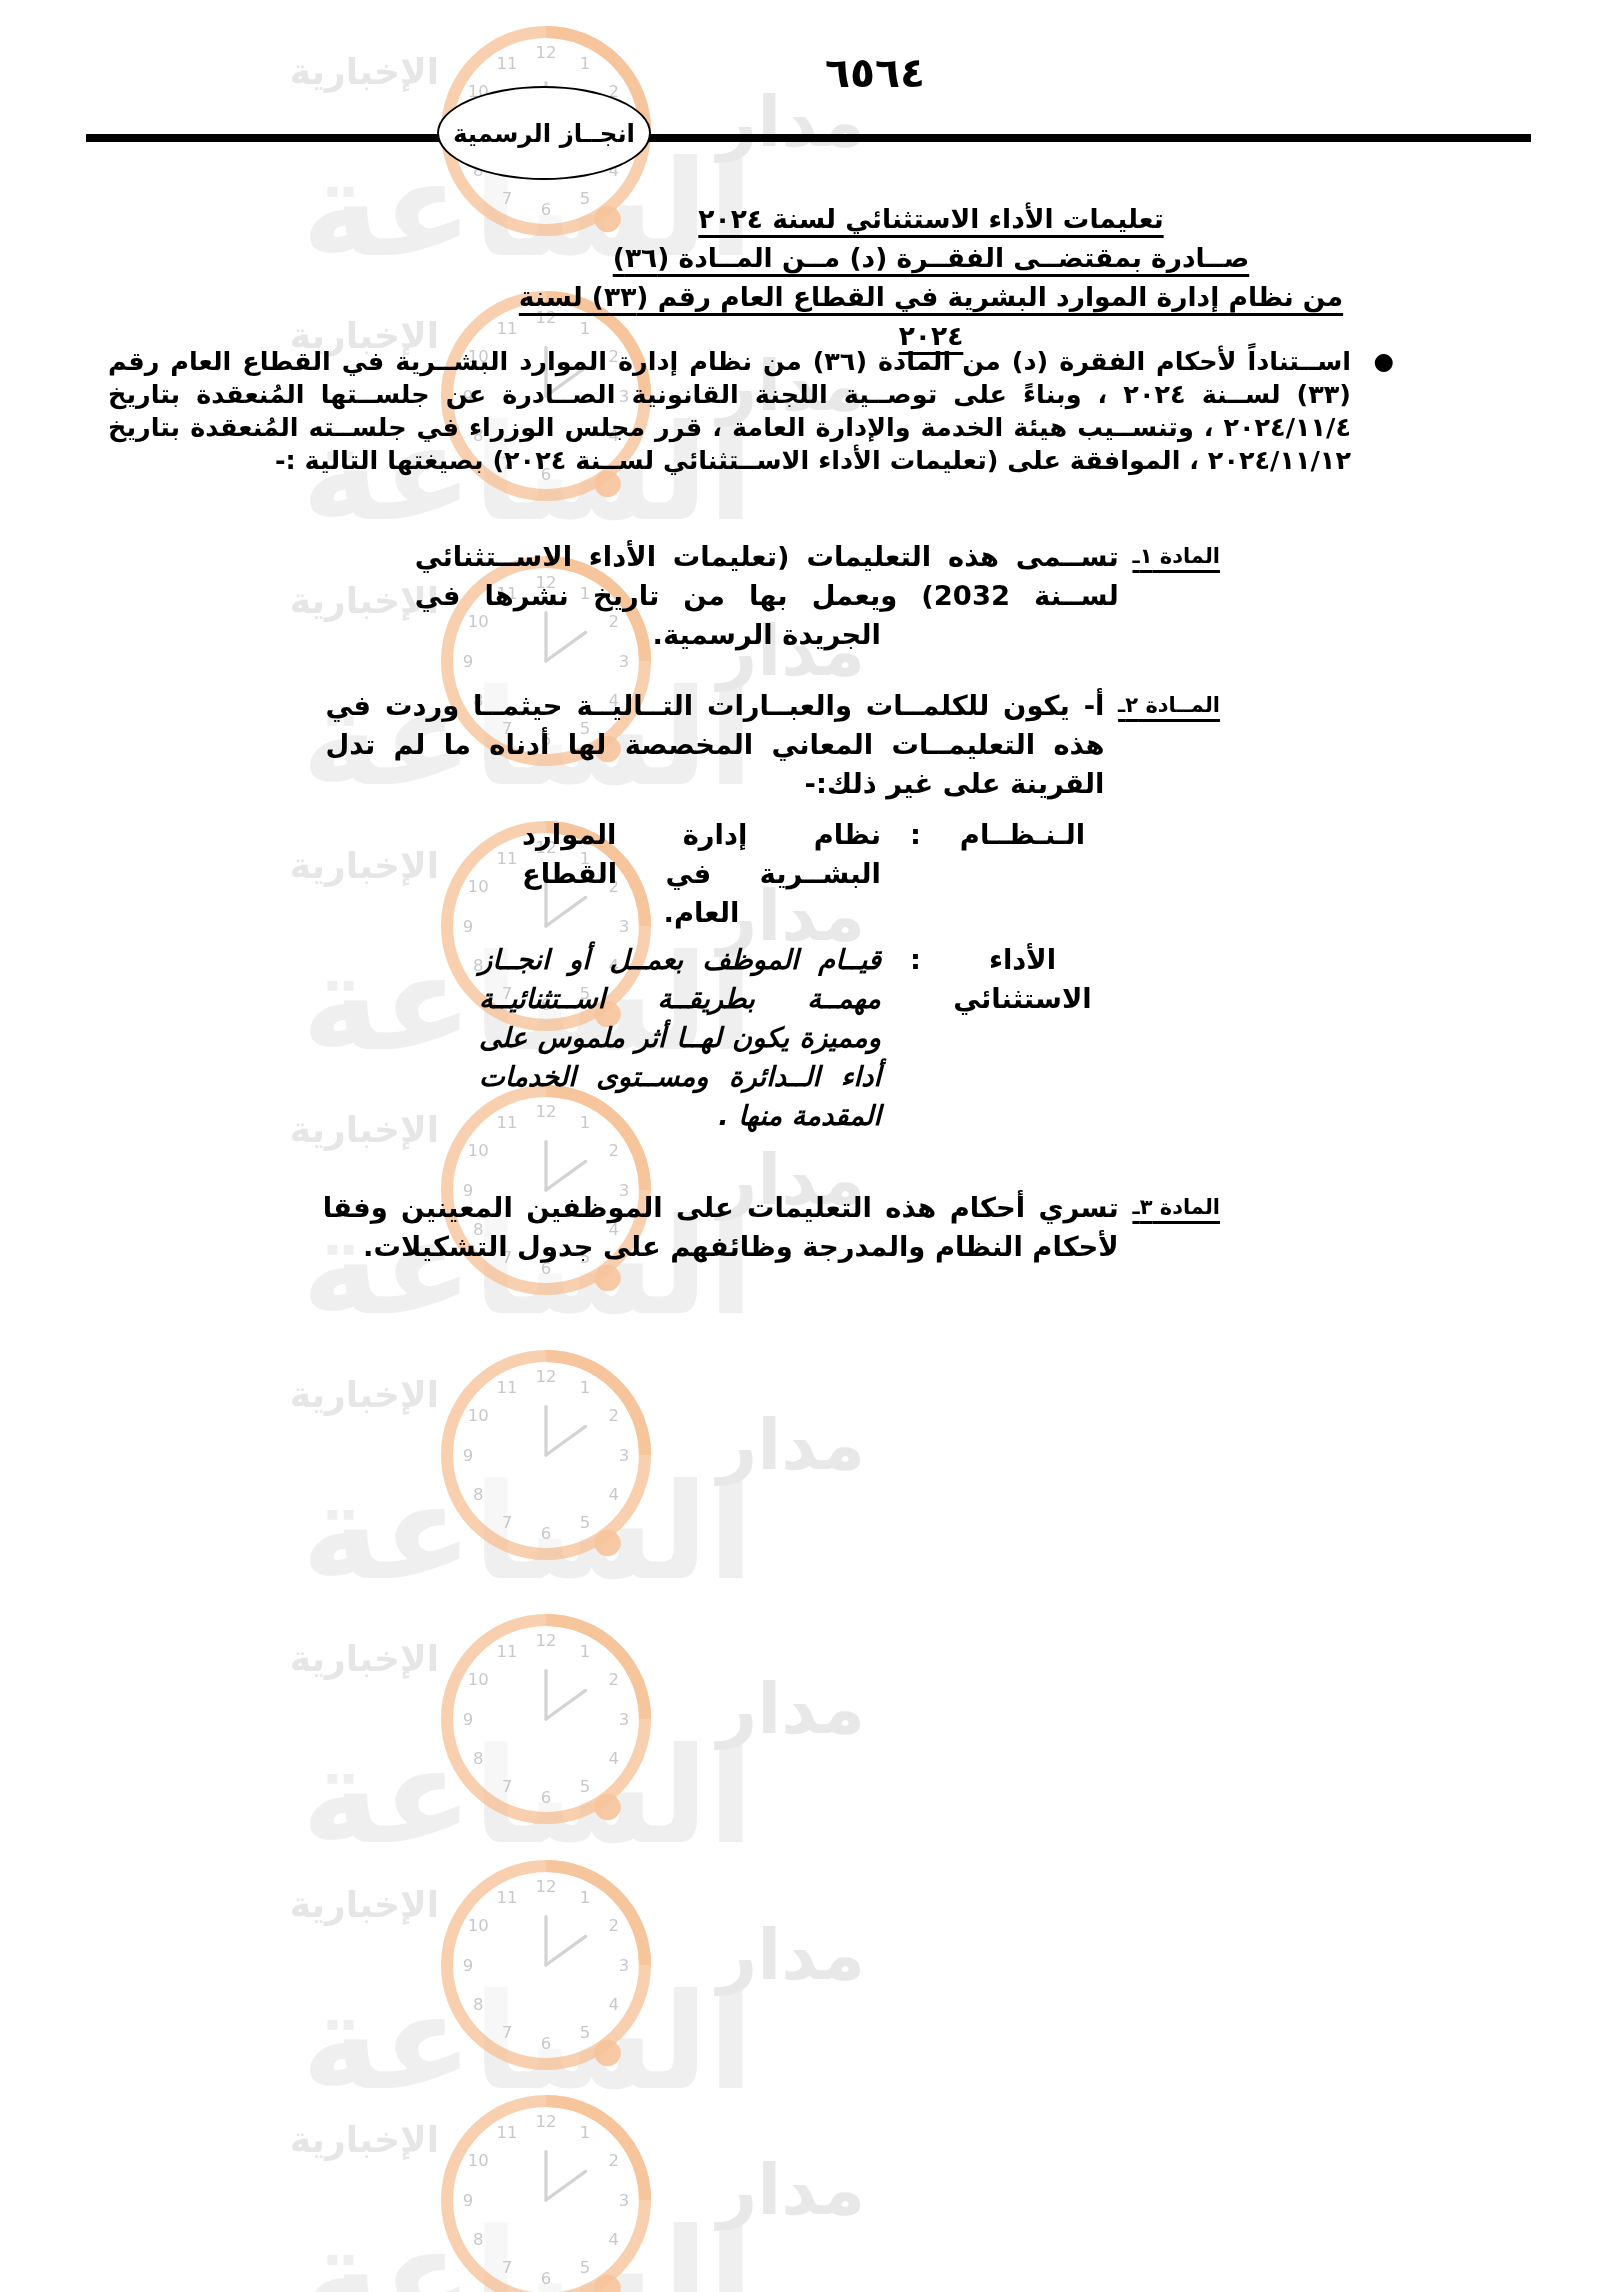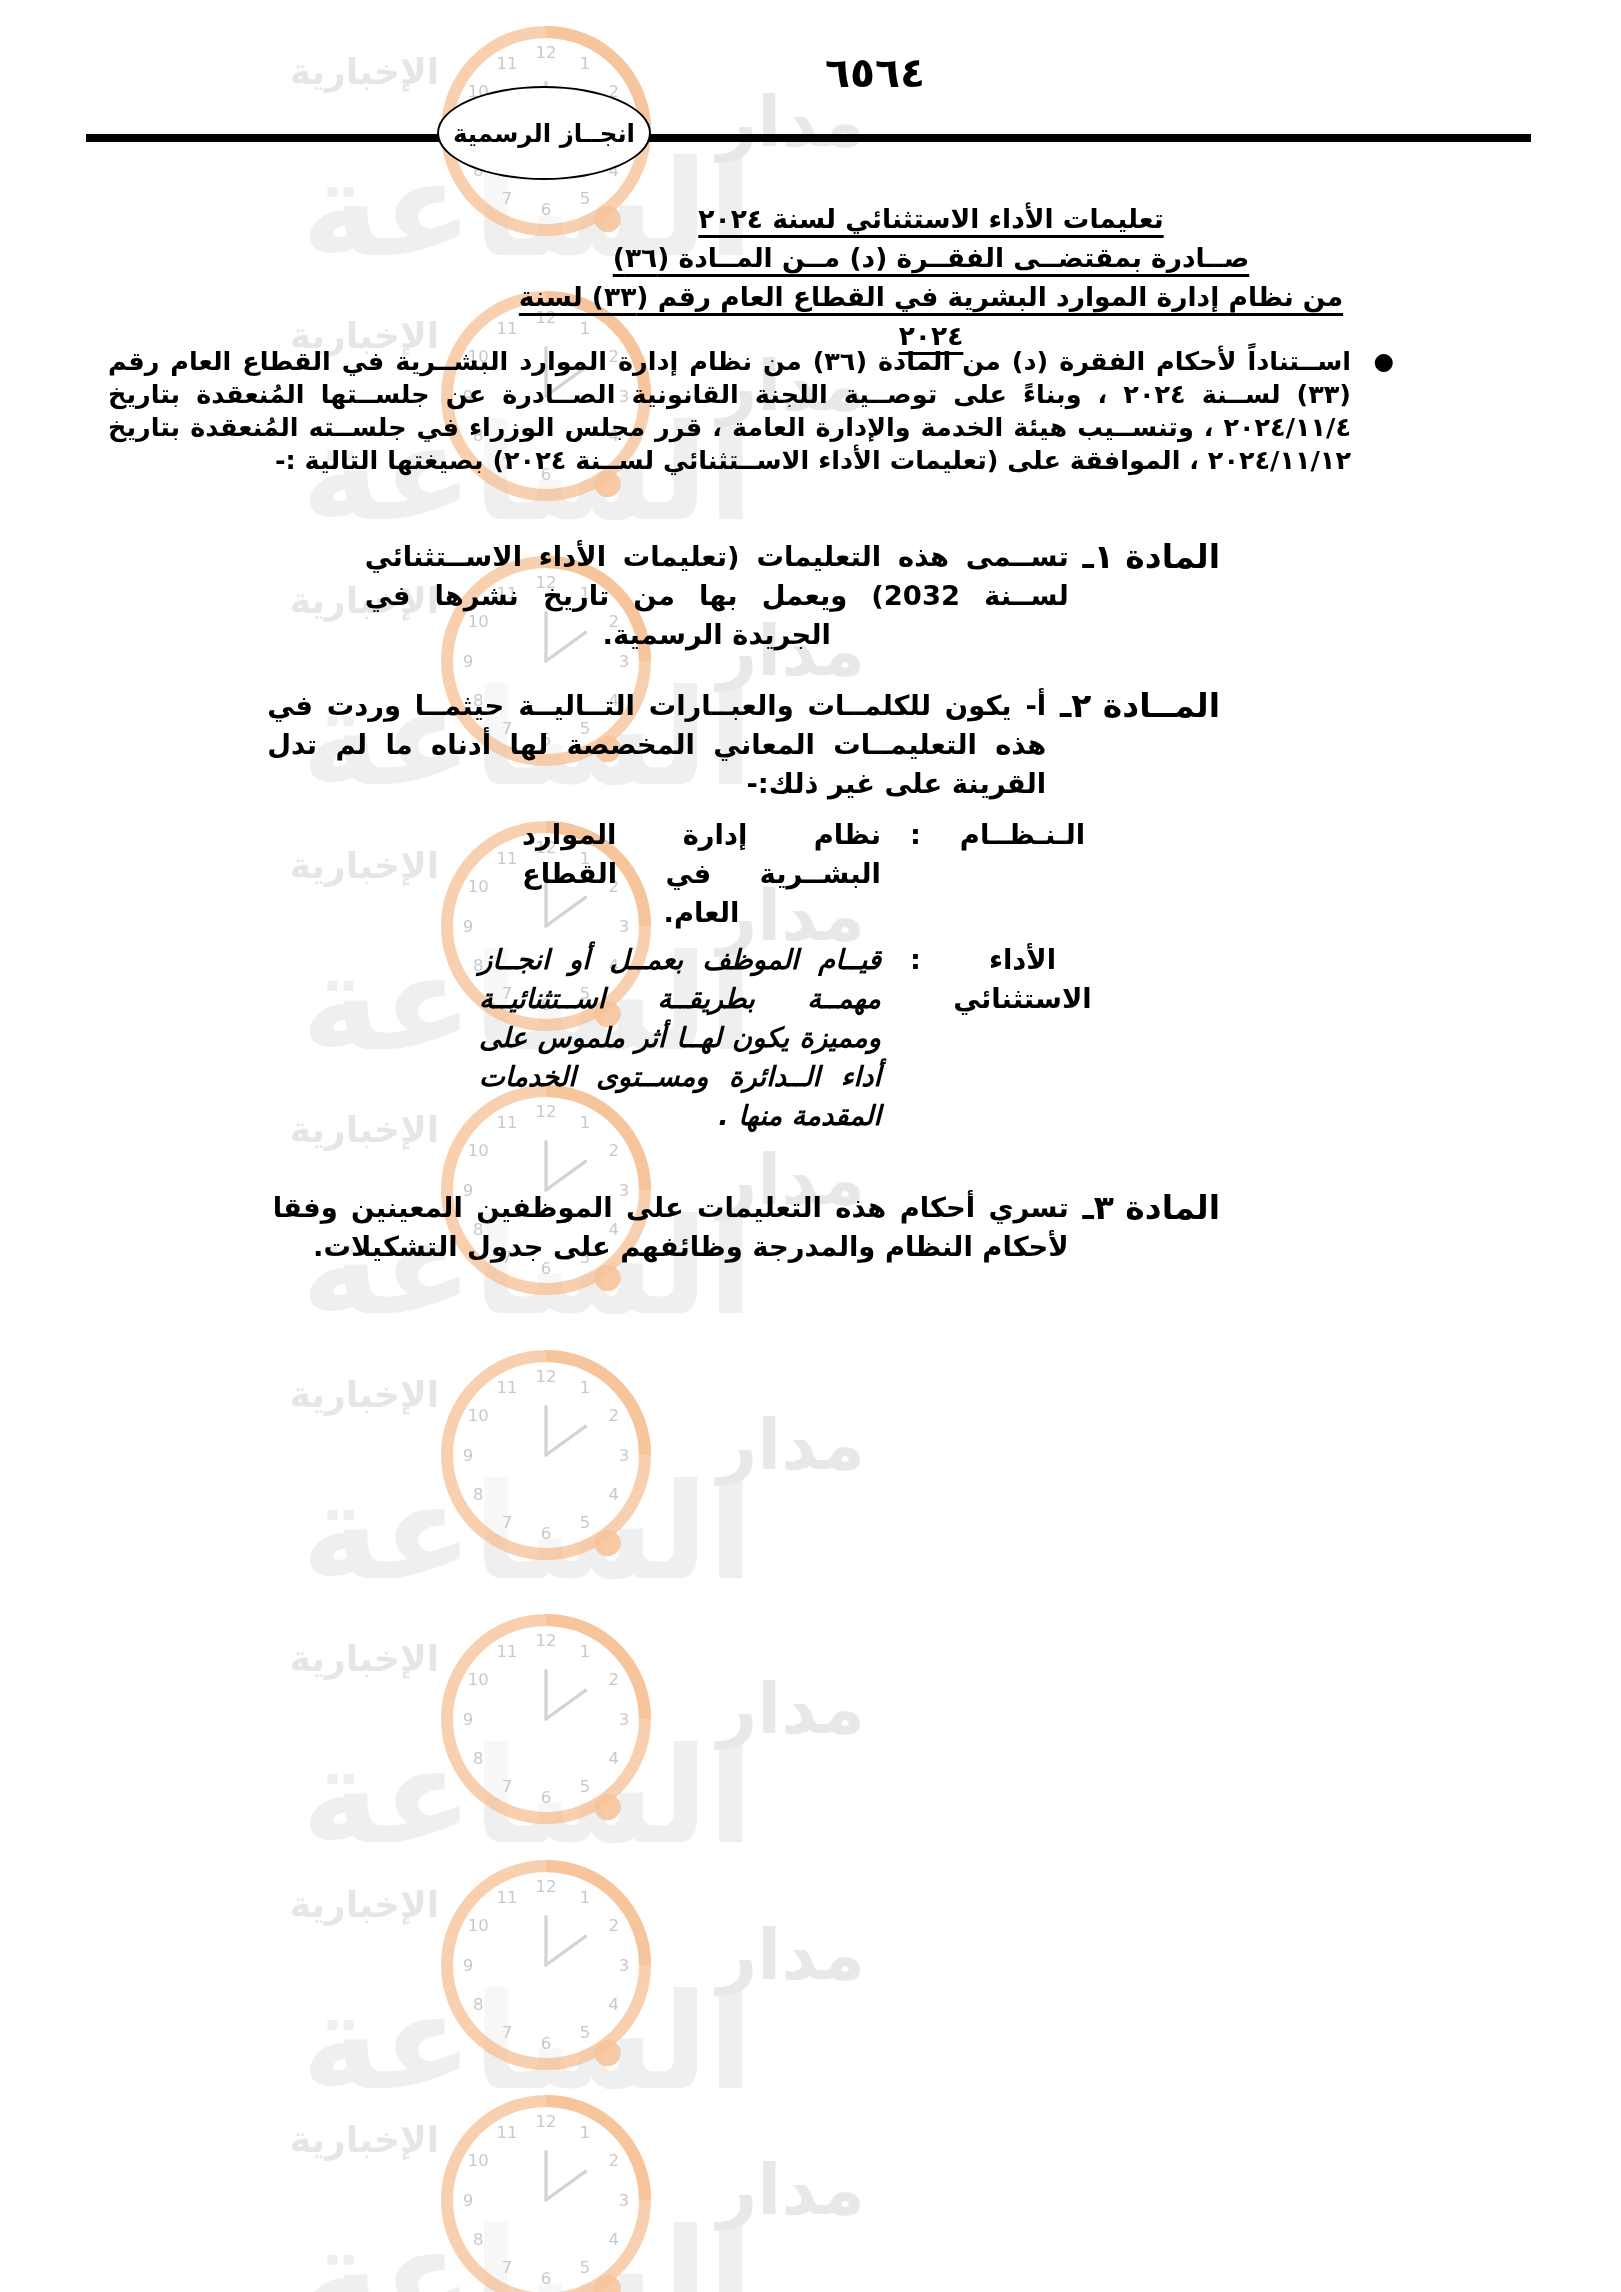--- a/index.html
+++ b/index.html
@@ -49,22 +49,22 @@
     font-size:26.5px; line-height:39px;
     text-decoration:underline; text-decoration-thickness:2.5px; text-underline-offset:6.9px;
   }
 
   .preamble { position:absolute; top:345px; right:227px; width:1286px; display:flex; align-items:flex-start; }
   .preamble-bullet { flex:0 0 43px; font-size:23.5px; line-height:33px; }
   .preamble-text { flex:1; margin:0; font-size:25.5px; line-height:33px; text-align:justify; }
 
   .article { position:absolute; right:401px; display:flex; align-items:flex-start; }
   .article-label {
-    white-space:nowrap; font-size:33px; line-height:39px; margin-left:13.7px;
-    text-decoration-thickness:2.5px; text-underline-offset:6.9px;
+    white-space:nowrap; font-size:21px; line-height:39px; margin-left:13.7px;
+    text-decoration:underline; text-decoration-thickness:2.5px; text-underline-offset:6.9px;
   }
   .article-body { font-size:27.4px; line-height:39px; text-align:justify; }
 
   #article1 { top:537px; }
   #article1 .article-body { width:704px; text-align-last:center; }
 
   #article2 { position:absolute; top:686px; right:401px; width:975px; }
   .art2-row { display:flex; align-items:flex-start; }
   .a2-intro { width:779px; }
 

